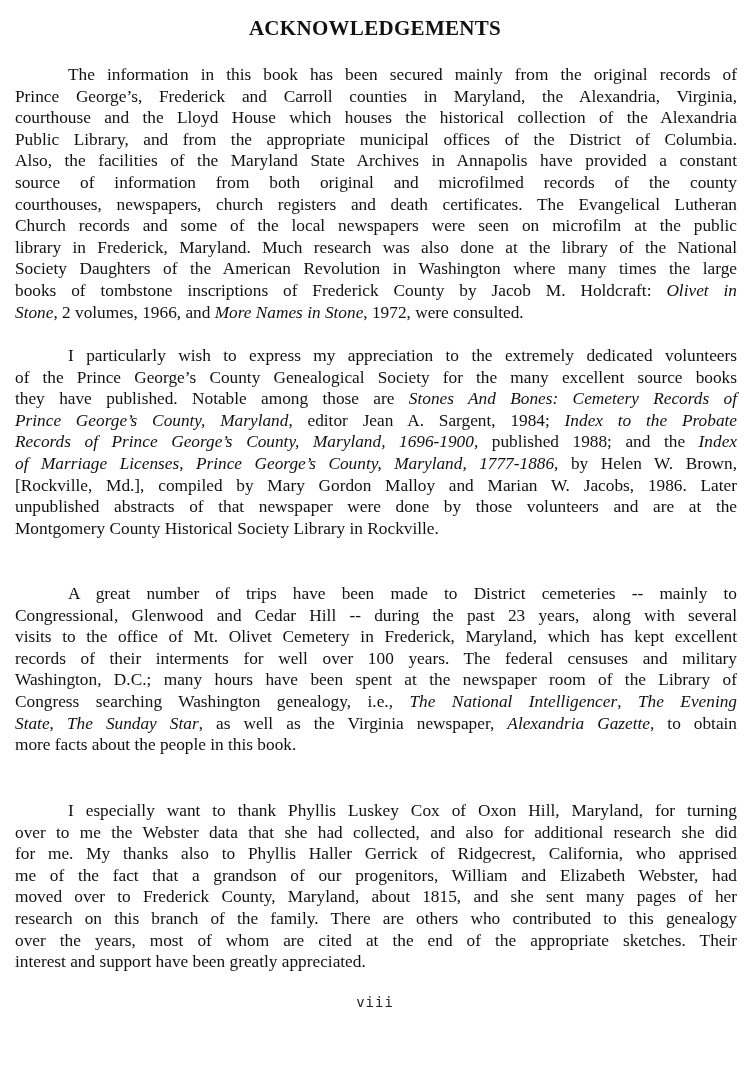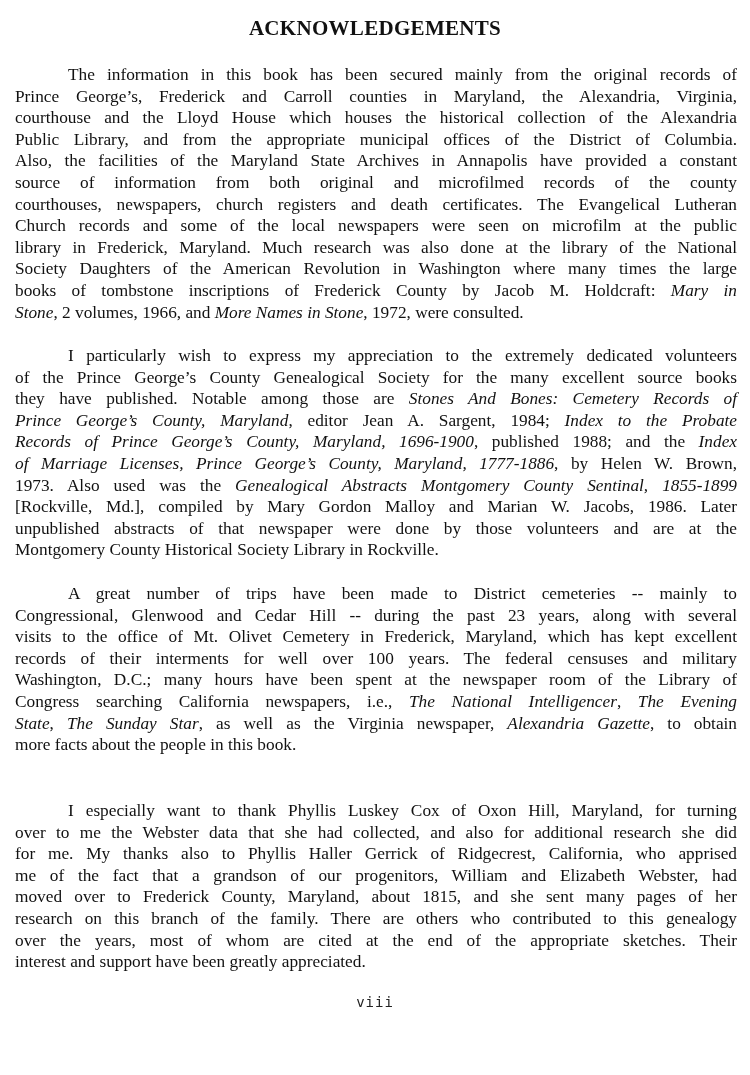--- a/index.html
+++ b/index.html
@@ -80,42 +80,41 @@
       <span class="line first"><span class="">The information in this book has been secured mainly from the original records of</span></span>
       <span class="line"><span class="">Prince George’s, Frederick and Carroll counties in Maryland, the Alexandria, Virginia,</span></span>
       <span class="line"><span class="">courthouse and the Lloyd House which houses the historical collection of the Alexandria</span></span>
       <span class="line"><span class="">Public Library, and from the appropriate municipal offices of the District of Columbia.</span></span>
       <span class="line"><span class="">Also, the facilities of the Maryland State Archives in Annapolis have provided a constant</span></span>
       <span class="line"><span class="">source of information from both original and microfilmed records of the county</span></span>
       <span class="line"><span class="">courthouses, newspapers, church registers and death certificates.  The Evangelical Lutheran</span></span>
       <span class="line"><span class="">Church records and some of the local newspapers were seen on microfilm at the public</span></span>
       <span class="line"><span class="">library in Frederick, Maryland.  Much research was also done at the library of the National</span></span>
       <span class="line"><span class="">Society Daughters of the American Revolution in Washington where many times the large</span></span>
-      <span class="line"><span class="">books of tombstone inscriptions of Frederick County by Jacob M. Holdcraft: </span><span class="it">Mary in</span></span>
+      <span class="line"><span class="">books of tombstone inscriptions of Frederick County by Jacob M. Holdcraft: </span><span class="it">Olivet in</span></span>
       <span class="line last"><span class="it">Stone</span><span class="">, 2 volumes, 1966, and </span><span class="it">More Names in Stone</span><span class="">, 1972, were consulted.</span></span>
     </p>
   <p class="para p2">
       <span class="line first"><span class="">I particularly wish to express my appreciation to the extremely dedicated volunteers</span></span>
       <span class="line"><span class="">of the Prince George’s County Genealogical Society for the many excellent source books</span></span>
       <span class="line"><span class="">they have published.  Notable among those are </span><span class="it">Stones And Bones: Cemetery Records of</span></span>
       <span class="line"><span class="it">Prince George’s County, Maryland</span><span class="">, editor Jean A. Sargent, 1984; </span><span class="it">Index to the Probate</span></span>
       <span class="line"><span class="it">Records of Prince George’s County, Maryland, 1696-1900</span><span class="">, published 1988; and the </span><span class="it">Index</span></span>
       <span class="line"><span class="it">of Marriage Licenses, Prince George’s County, Maryland, 1777-1886</span><span class="">, by Helen W. Brown,</span></span>
-      <span class="line"><span class="">1973.  Also used was the </span><span class="it">Genealogical Abstracts Montgomery County Sentinal, 1855-1899</span></span>
       <span class="line"><span class="">[Rockville, Md.], compiled by Mary Gordon Malloy and Marian W. Jacobs, 1986.  Later</span></span>
       <span class="line"><span class="">unpublished abstracts of that newspaper were done by those volunteers and are at the</span></span>
       <span class="line last"><span class="">Montgomery County Historical Society Library in Rockville.</span></span>
     </p>
   <p class="para p3">
       <span class="line first"><span class="">A great number of trips have been made to District cemeteries -- mainly to</span></span>
       <span class="line"><span class="">Congressional, Glenwood and Cedar Hill -- during the past 23 years, along with several</span></span>
       <span class="line"><span class="">visits to the office of Mt. Olivet Cemetery in Frederick, Maryland, which has kept excellent</span></span>
       <span class="line"><span class="">records of their interments for well over 100 years.  The federal censuses and military</span></span>
       <span class="line"><span class="">Washington, D.C.; many hours have been spent at the newspaper room of the Library of</span></span>
-      <span class="line"><span class="">Congress searching California newspapers, i.e., </span><span class="it">The National Intelligencer</span><span class="">, </span><span class="it">The Evening</span></span>
+      <span class="line"><span class="">Congress searching Washington genealogy, i.e., </span><span class="it">The National Intelligencer</span><span class="">, </span><span class="it">The Evening</span></span>
       <span class="line"><span class="it">State</span><span class="">, </span><span class="it">The Sunday Star</span><span class="">, as well as the Virginia newspaper, </span><span class="it">Alexandria Gazette</span><span class="">, to obtain</span></span>
       <span class="line last"><span class="">more facts about the people in this book.</span></span>
     </p>
   <p class="para p4">
       <span class="line first"><span class="">I especially want to thank Phyllis Luskey Cox of Oxon Hill, Maryland, for turning</span></span>
       <span class="line"><span class="">over to me the Webster data that she had collected, and also for additional research she did</span></span>
       <span class="line"><span class="">for me.  My thanks also to Phyllis Haller Gerrick of Ridgecrest, California, who apprised</span></span>
       <span class="line"><span class="">me of the fact that a grandson of our progenitors, William and Elizabeth Webster, had</span></span>
       <span class="line"><span class="">moved over to Frederick County, Maryland, about 1815, and she sent many pages of her</span></span>
       <span class="line"><span class="">research on this branch of the family.  There are others who contributed to this genealogy</span></span>

